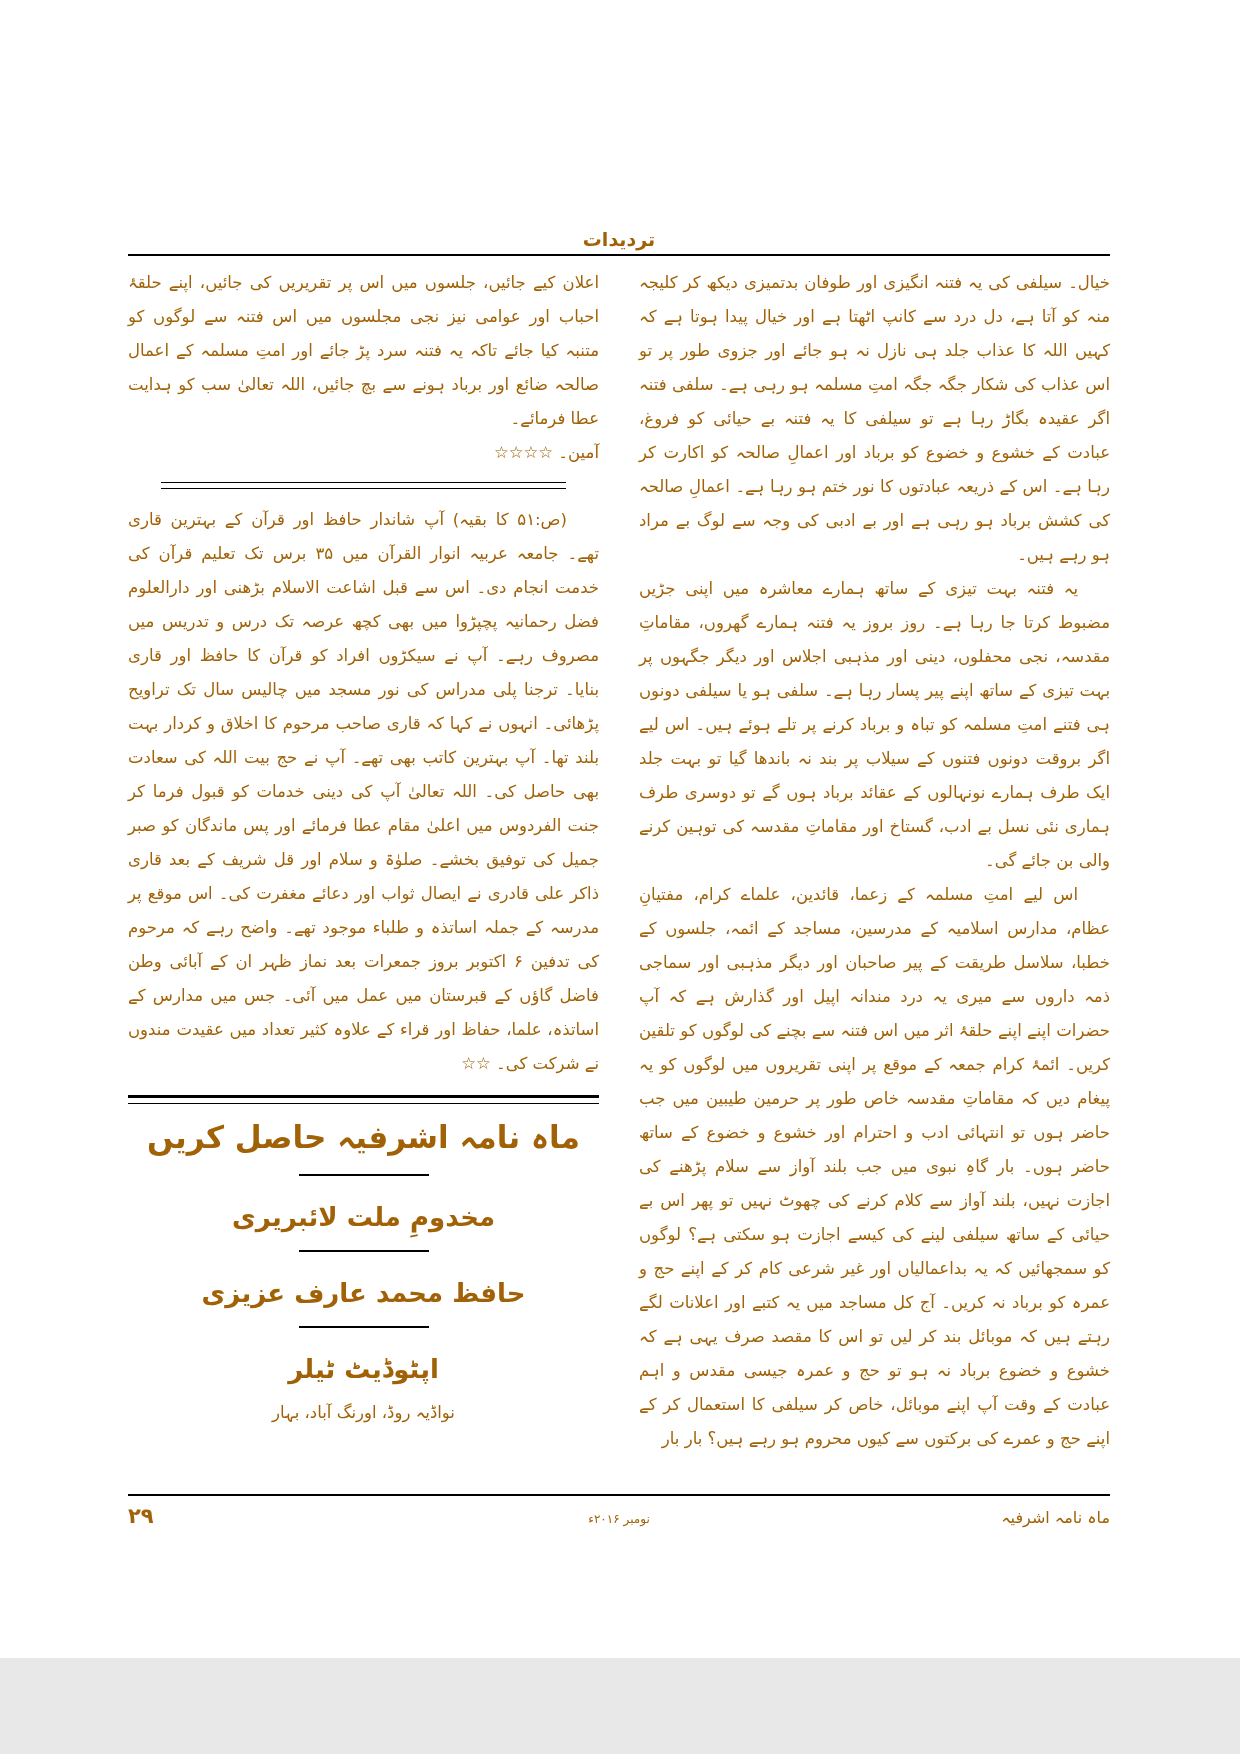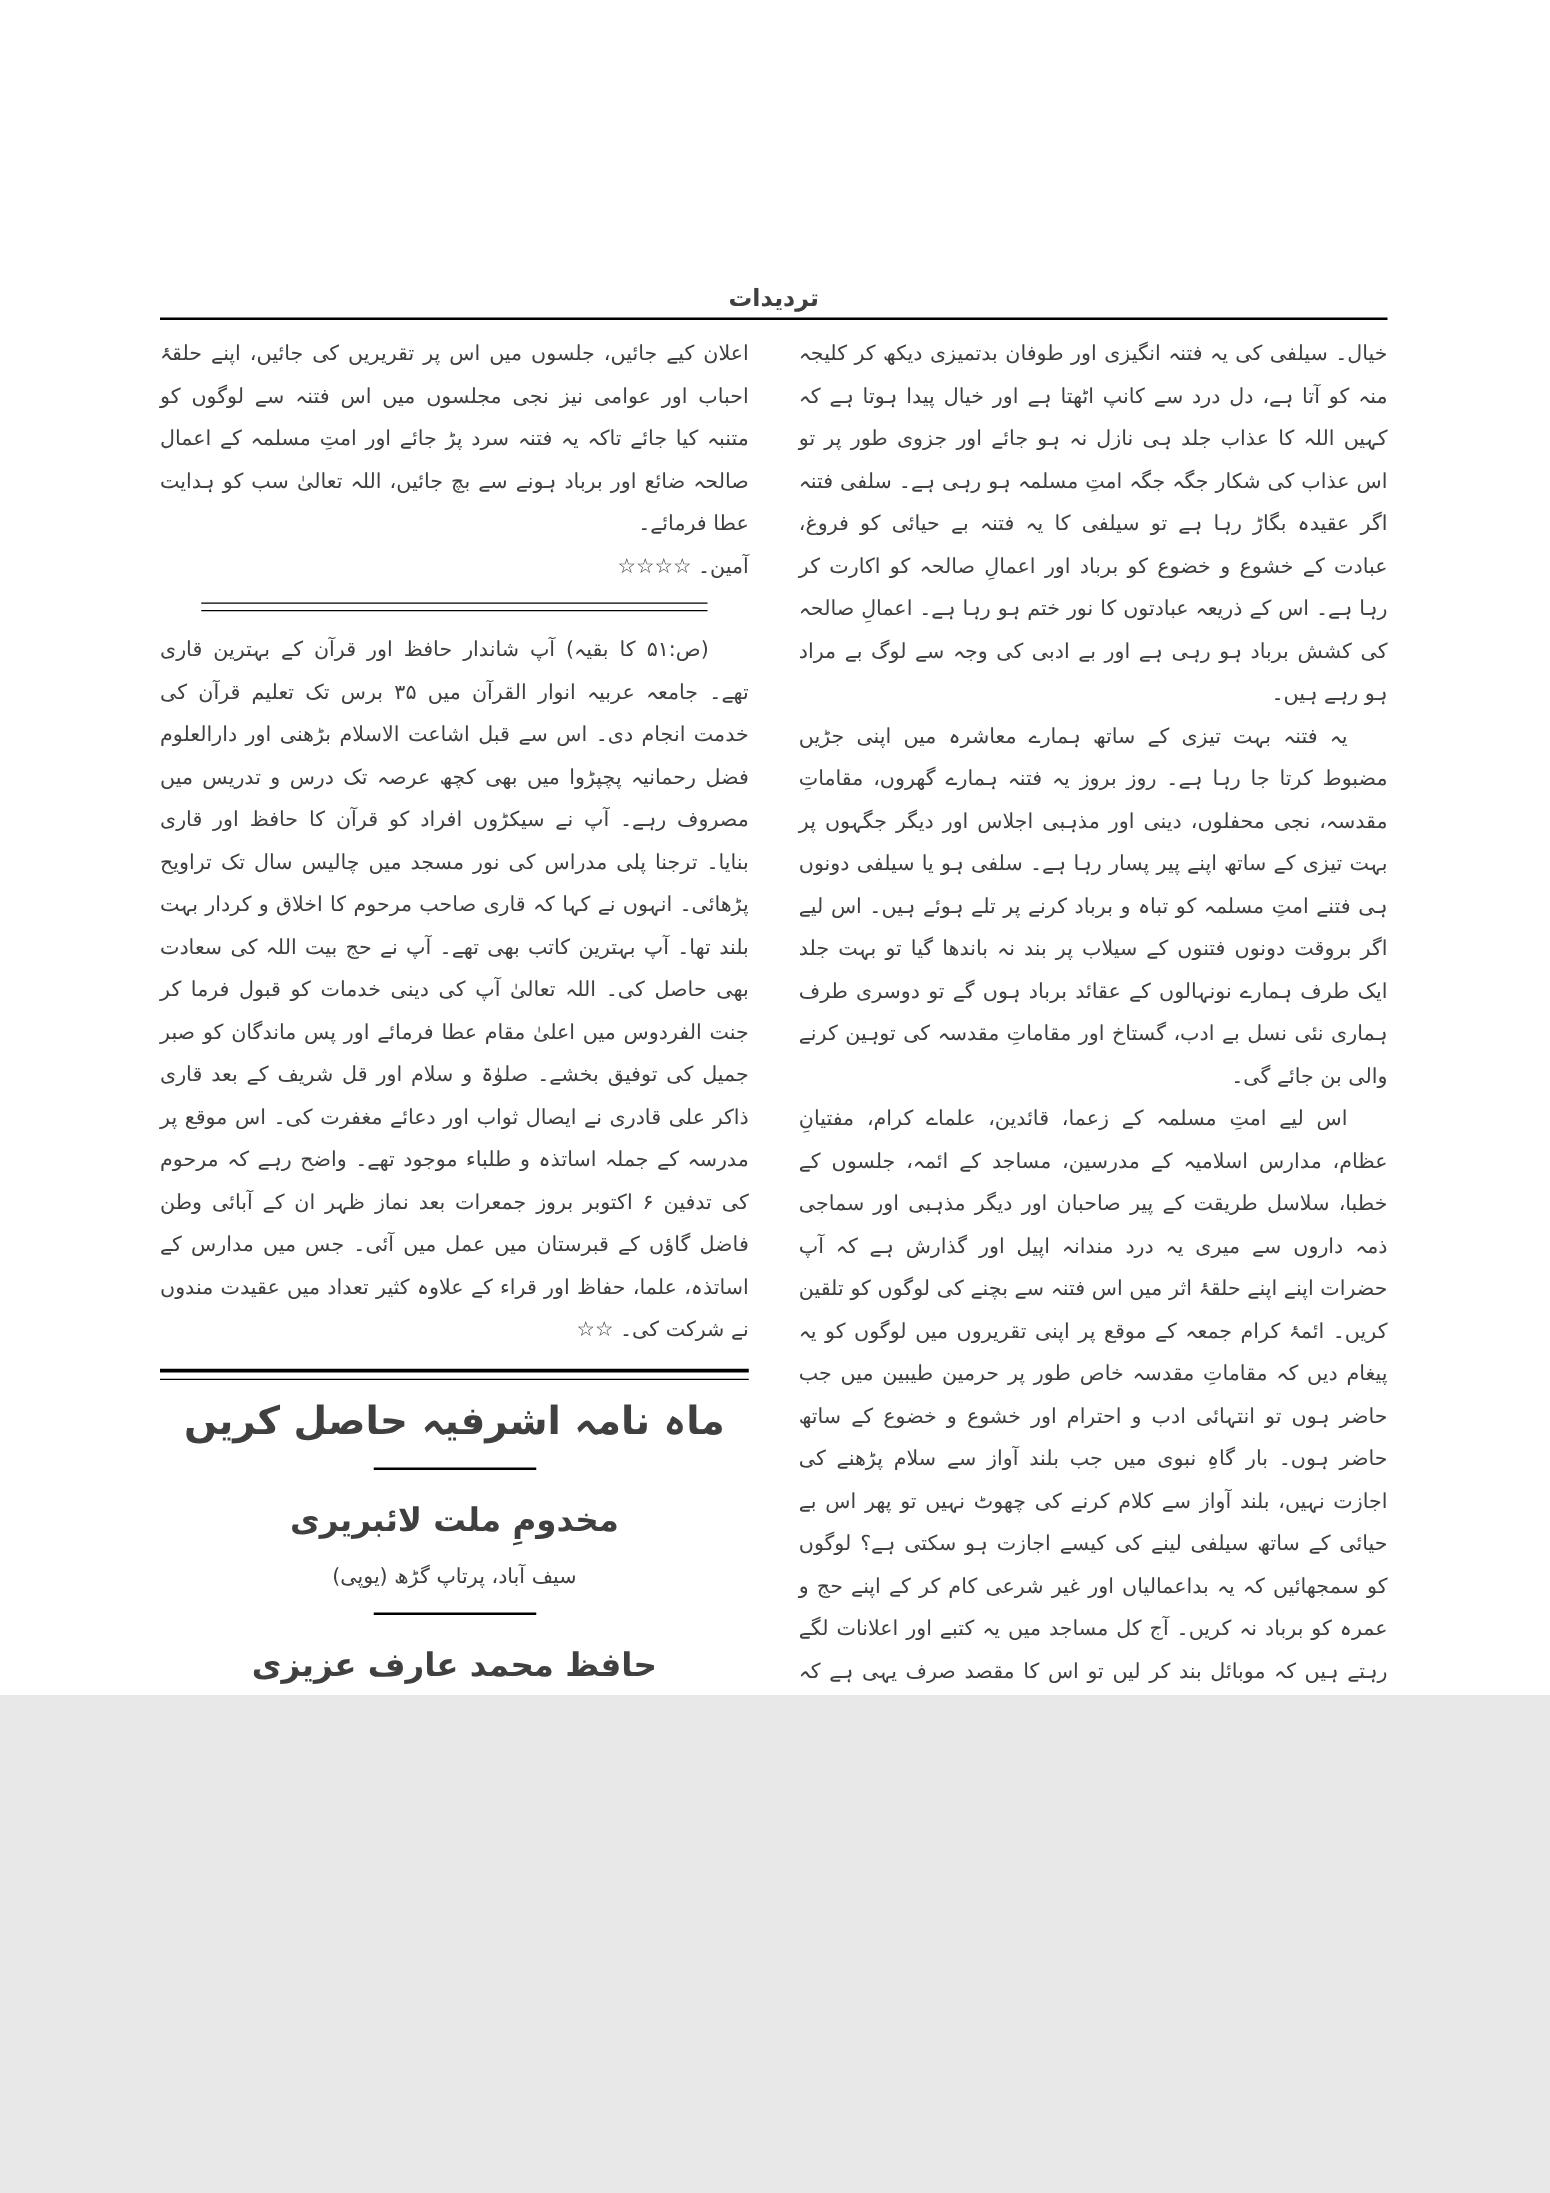--- a/index.html
+++ b/index.html
@@ -1,23 +1,23 @@
 <!DOCTYPE html>
 <html lang="ur" dir="rtl"><head>
 <meta charset="utf-8">
 <style>
   html,body{margin:0;padding:0;background:#e8e8e8;}
   .page{
     position:relative;
-    width:1240px;height:1356px;
+    width:1240px;height:1658px;
     margin:0 auto;
     background:#ffffff;
     overflow:hidden;
     font-family:"DejaVu Sans",sans-serif;
-    color:#404040;
+    color:#a16207;
     direction:rtl;
   }
   .content{
     position:absolute;
     top:228px;right:130px;left:128px;
   }
   
   .page-header{text-align:center;}
   .header-title{
     display:inline-block;
@@ -125,21 +125,20 @@
 
         <p class="indent">(ص:۵۱ کا بقیہ) آپ شاندار حافظ اور قرآن کے بہترین قاری تھے۔ جامعہ عربیہ انوار القرآن میں ۳۵ برس تک تعلیم قرآن کی خدمت انجام دی۔ اس سے قبل اشاعت الاسلام بڑھنی اور دارالعلوم فضل رحمانیہ پچپڑوا میں بھی کچھ عرصہ تک درس و تدریس میں مصروف رہے۔ آپ نے سیکڑوں افراد کو قرآن کا حافظ اور قاری بنایا۔ ترجنا پلی مدراس کی نور مسجد میں چالیس سال تک تراویح پڑھائی۔ انہوں نے کہا کہ قاری صاحب مرحوم کا اخلاق و کردار بہت بلند تھا۔ آپ بہترین کاتب بھی تھے۔ آپ نے حج بیت اللہ کی سعادت بھی حاصل کی۔ اللہ تعالیٰ آپ کی دینی خدمات کو قبول فرما کر جنت الفردوس میں اعلیٰ مقام عطا فرمائے اور پس ماندگان کو صبر جمیل کی توفیق بخشے۔ صلوٰۃ و سلام اور قل شریف کے بعد قاری ذاکر علی قادری نے ایصال ثواب اور دعائے مغفرت کی۔ اس موقع پر مدرسہ کے جملہ اساتذہ و طلباء موجود تھے۔ واضح رہے کہ مرحوم کی تدفین ۶ اکتوبر بروز جمعرات بعد نماز ظہر ان کے آبائی وطن فاضل گاؤں کے قبرستان میں عمل میں آئی۔ جس میں مدارس کے اساتذہ، علما، حفاظ اور قراء کے علاوہ کثیر تعداد میں عقیدت مندوں نے شرکت کی۔ ☆☆</p>
 
         <div class="ads">
           <div class="ads-top-rule"></div>
           <div class="ads-heading">ماہ نامہ اشرفیہ حاصل کریں</div>
           <div class="short-rule"></div>
 
           <div class="ad-entry">
             <div class="ad-name">مخدومِ ملت لائبریری</div>
-            <div class="ad-address">سیف آباد، پرتاپ گڑھ (یوپی)</div>
           </div>
           <div class="short-rule"></div>
 
           <div class="ad-entry">
             <div class="ad-name">حافظ محمد عارف عزیزی</div>
           </div>
           <div class="short-rule"></div>
 
           <div class="ad-entry">
             <div class="ad-name">اپٹوڈیٹ ٹیلر</div>

